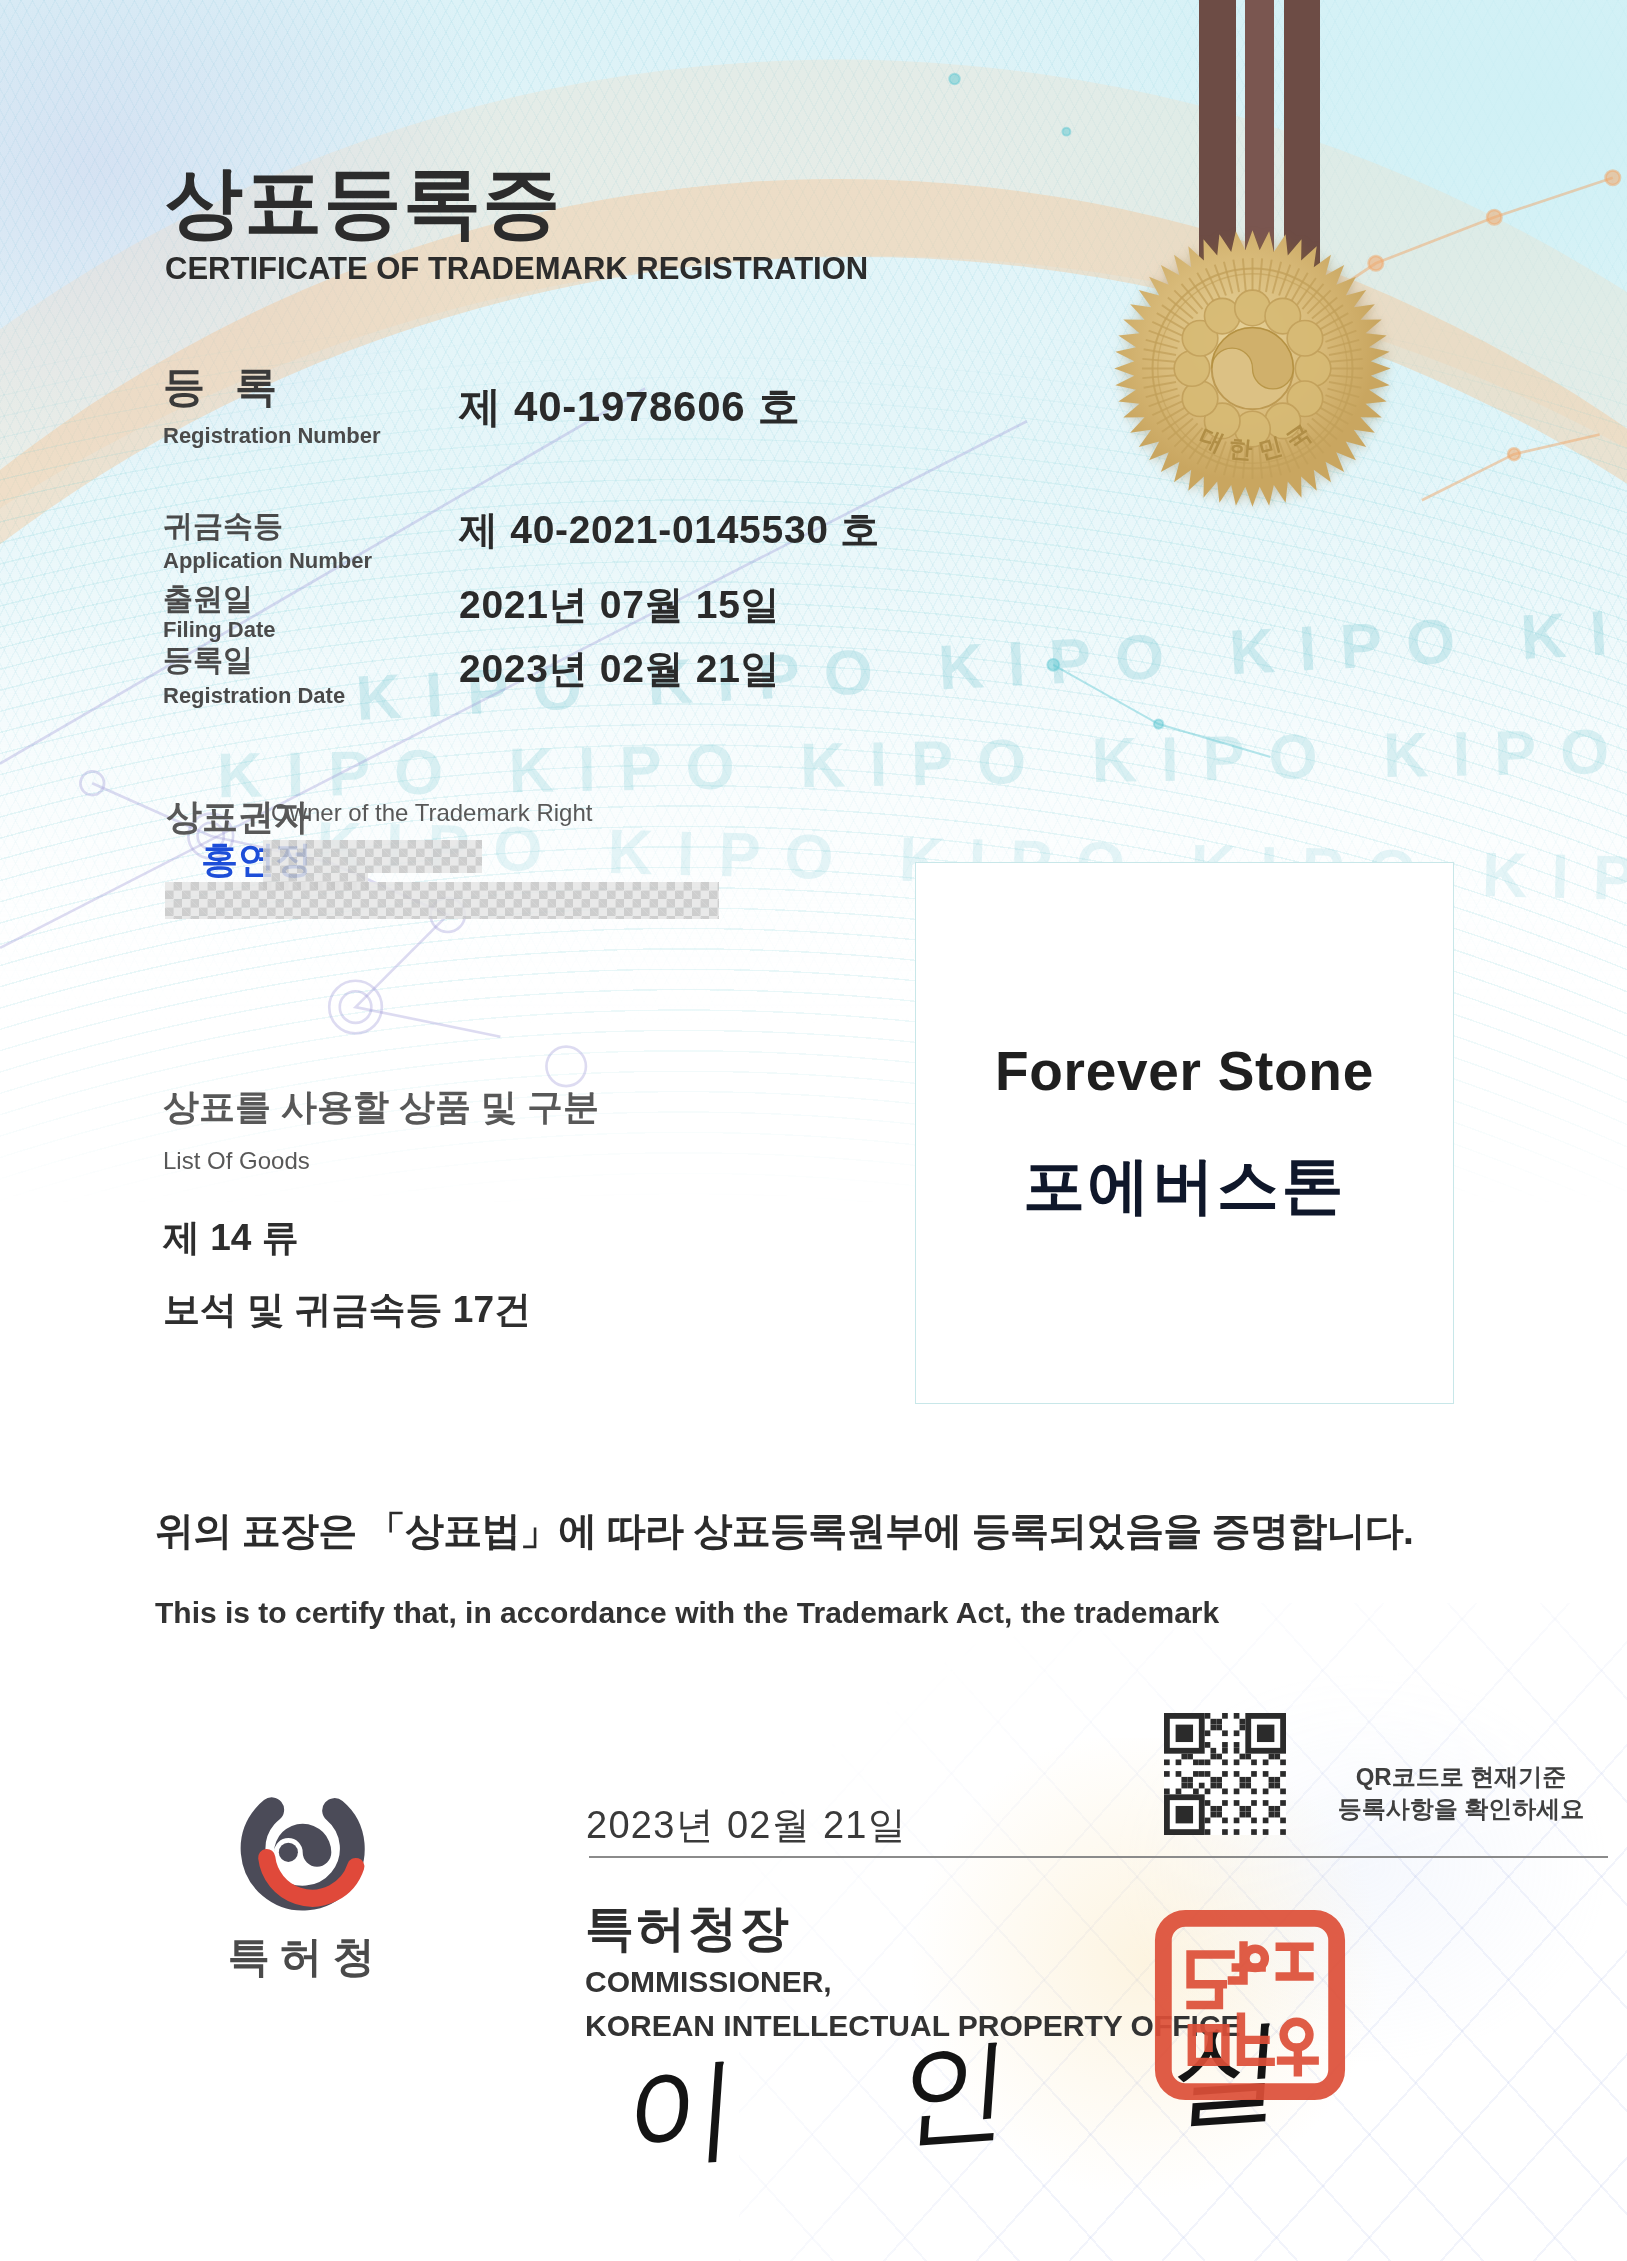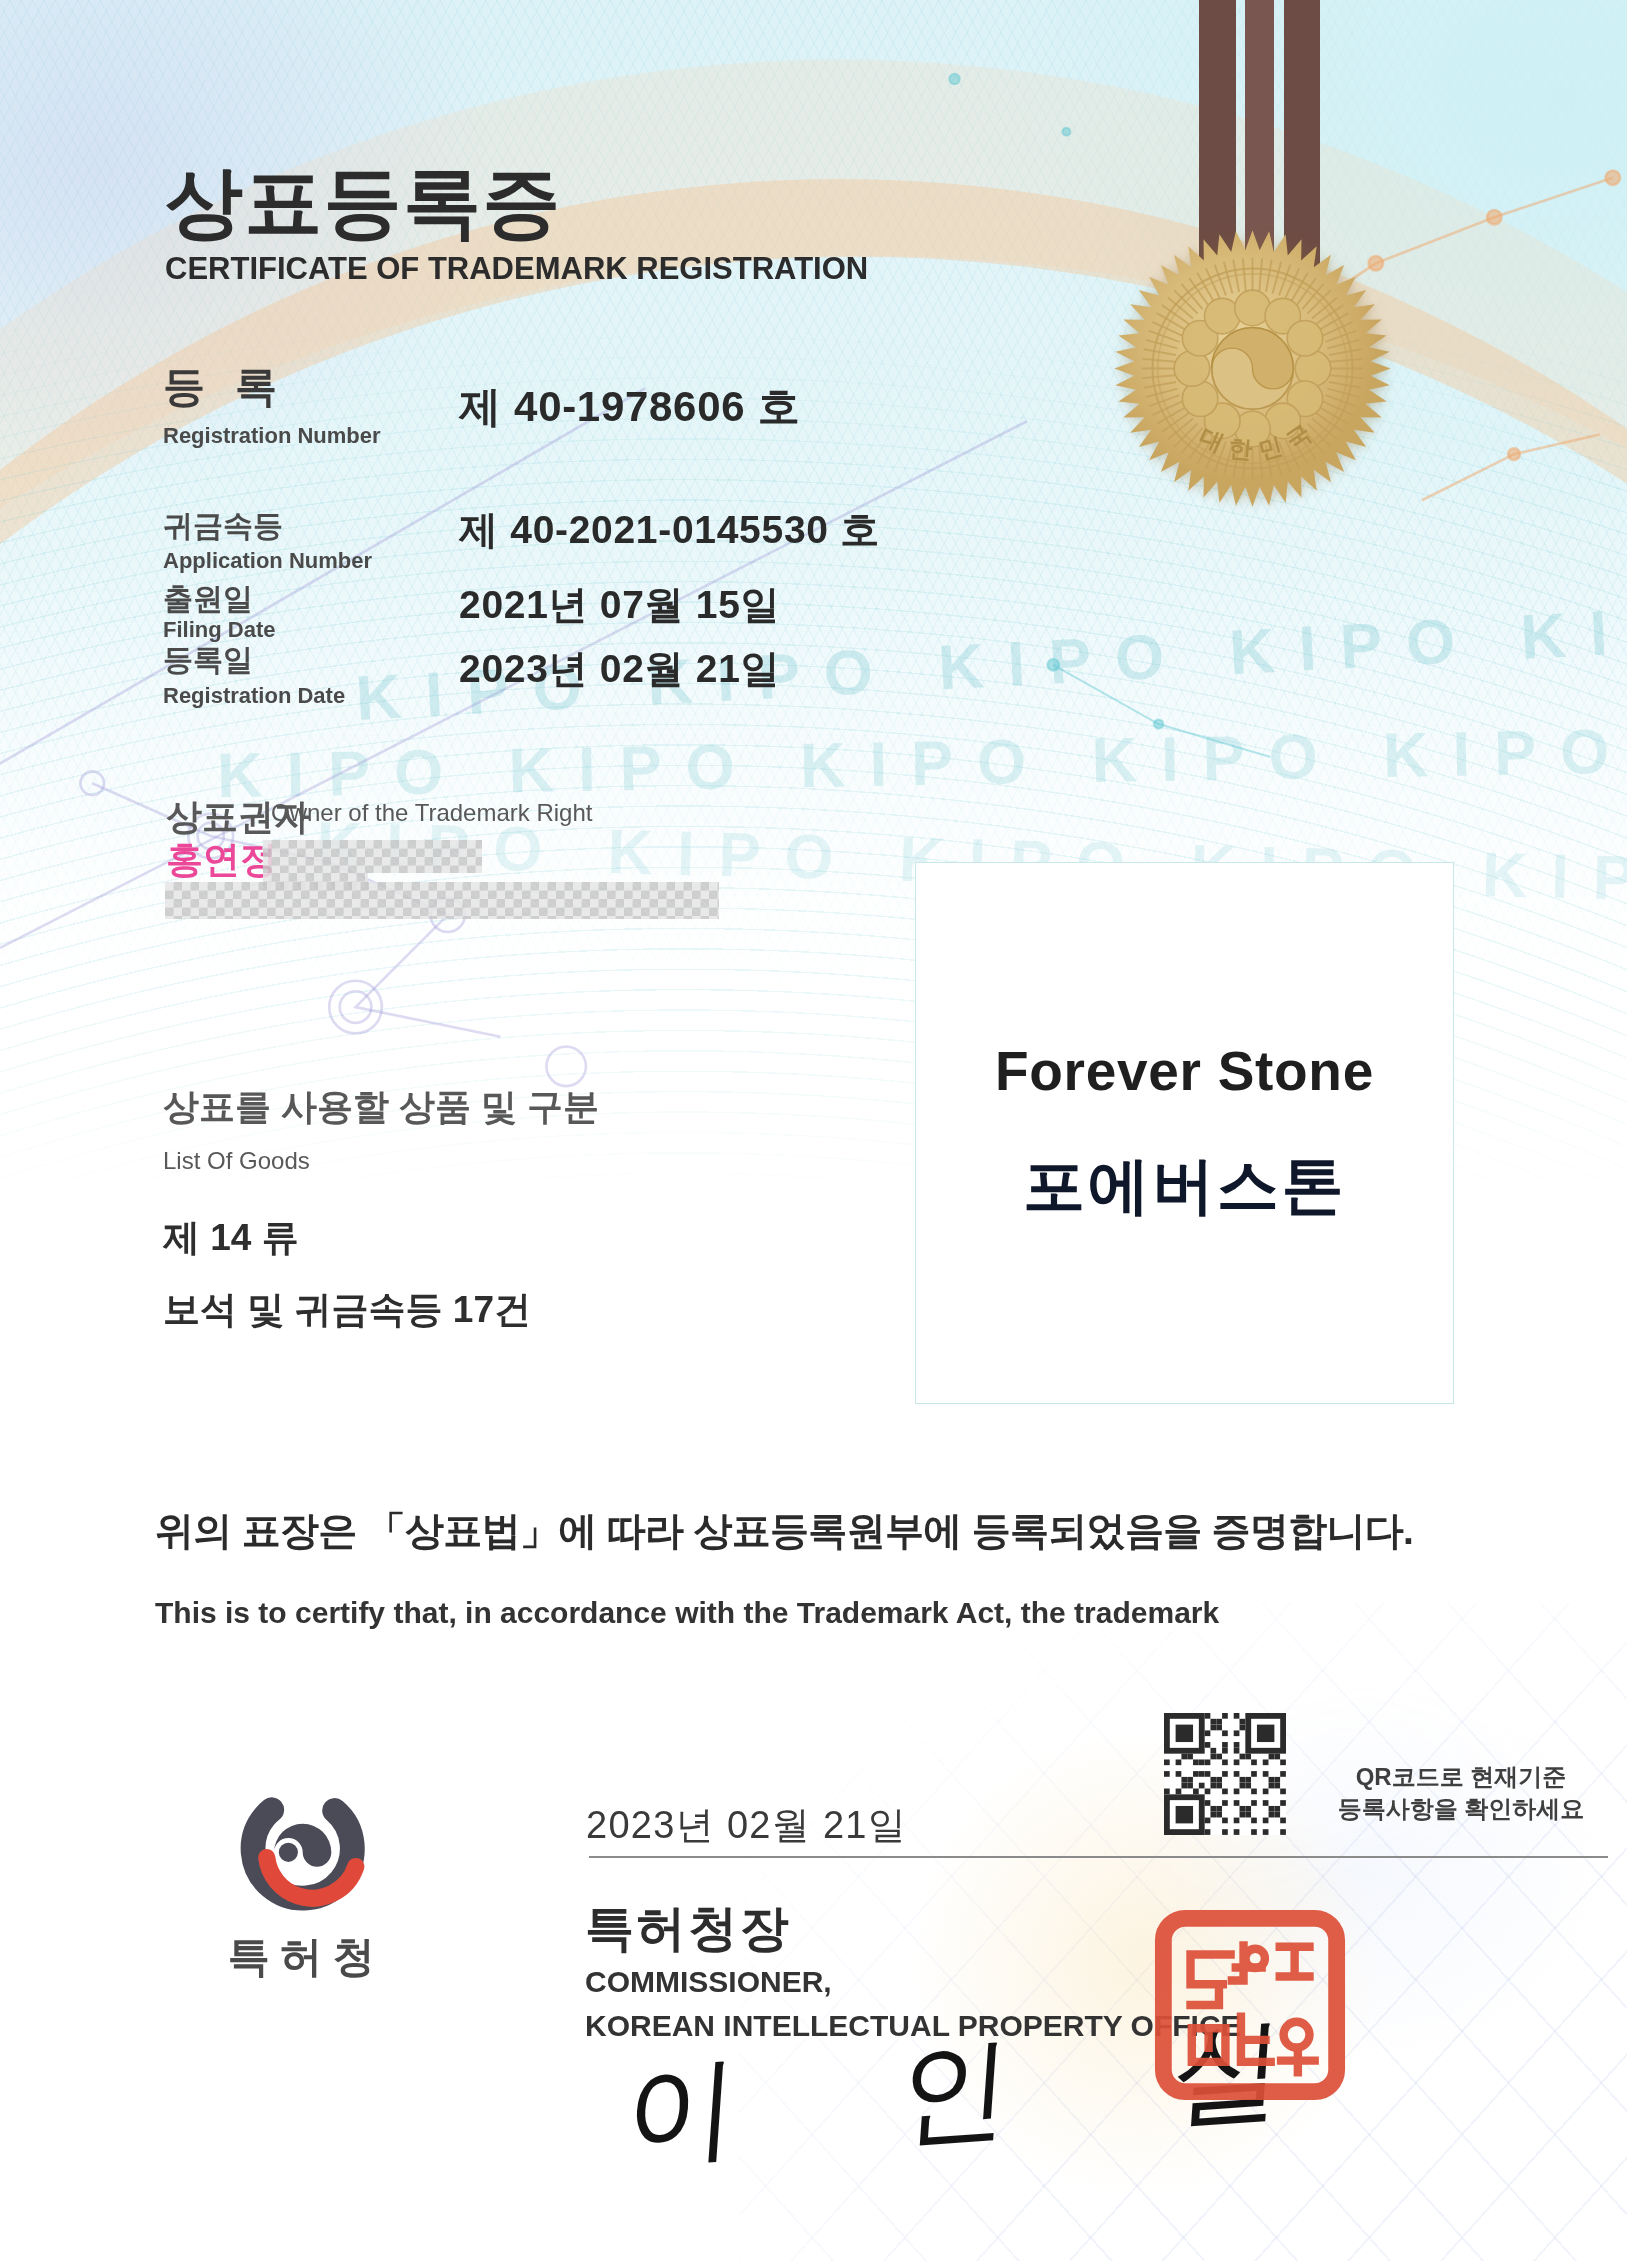--- a/index.html
+++ b/index.html
@@ -51,21 +51,21 @@
   
   .t-title{left:165px;top:151px;font-size:78px;font-weight:800;color:#2c2c2c;letter-spacing:1.3px;}
   .t-title-en{left:165px;top:251px;font-size:31px;font-weight:700;color:#2c2c2c;}
   .lab-big{font-size:42px;font-weight:700;color:#3a3a3a;}
   .lab-ko{font-size:30px;font-weight:700;color:#4a4a4a;}
   .lab-en{font-size:22px;font-weight:700;color:#4a4a4a;}
   .val{font-size:39px;font-weight:600;color:#2a2a2a;letter-spacing:0.7px;}
   .sec-label{font-size:36px;font-weight:600;color:#585858;}
   .sec-label-en{font-size:24px;font-weight:400;color:#585858;}
   .goods-line{font-size:37px;font-weight:700;color:#2e2e2e;}
-  .owner-name{font-size:37px;font-weight:700;color:#ec4899;}
+  .owner-name{font-size:37px;font-weight:700;color:#1d4ed8;margin-left:35px;}
   .redact{position:absolute;opacity:0.85;
     background-image:
       linear-gradient(45deg,#c6c6c6 25%,rgba(0,0,0,0) 25%,rgba(0,0,0,0) 75%,#c6c6c6 75%),
       linear-gradient(45deg,#c6c6c6 25%,#e6e6e6 25%,#e6e6e6 75%,#c6c6c6 75%);
     background-size:17px 17px;background-position:0 0,8.6px 8.6px;}
   .tm-box{left:915px;top:862px;width:537px;height:540px;background:#ffffff;border:1.3px solid #c8e7e9;
     display:flex;flex-direction:column;align-items:center;justify-content:center;gap:41px;}
   .tm1{font-size:55px;font-weight:800;color:#1f1f1f;letter-spacing:0.7px;}
   .tm2{font-size:62px;font-weight:700;color:#0f172a;letter-spacing:2.6px;}
   .stmt-ko{left:155px;top:1504px;width:1389px;font-size:39px;font-weight:700;color:#2b2b2b;letter-spacing:-0.7px;}

